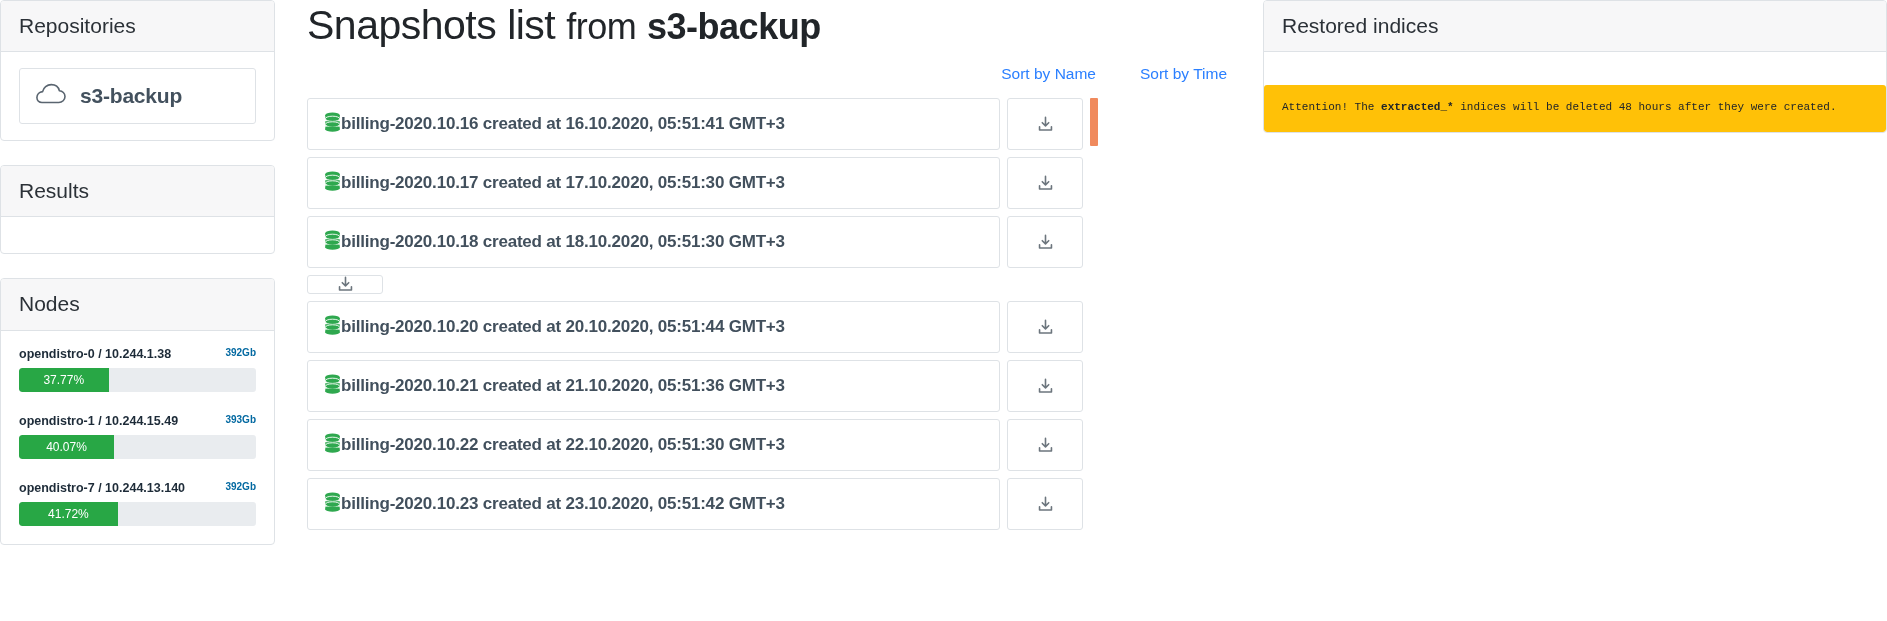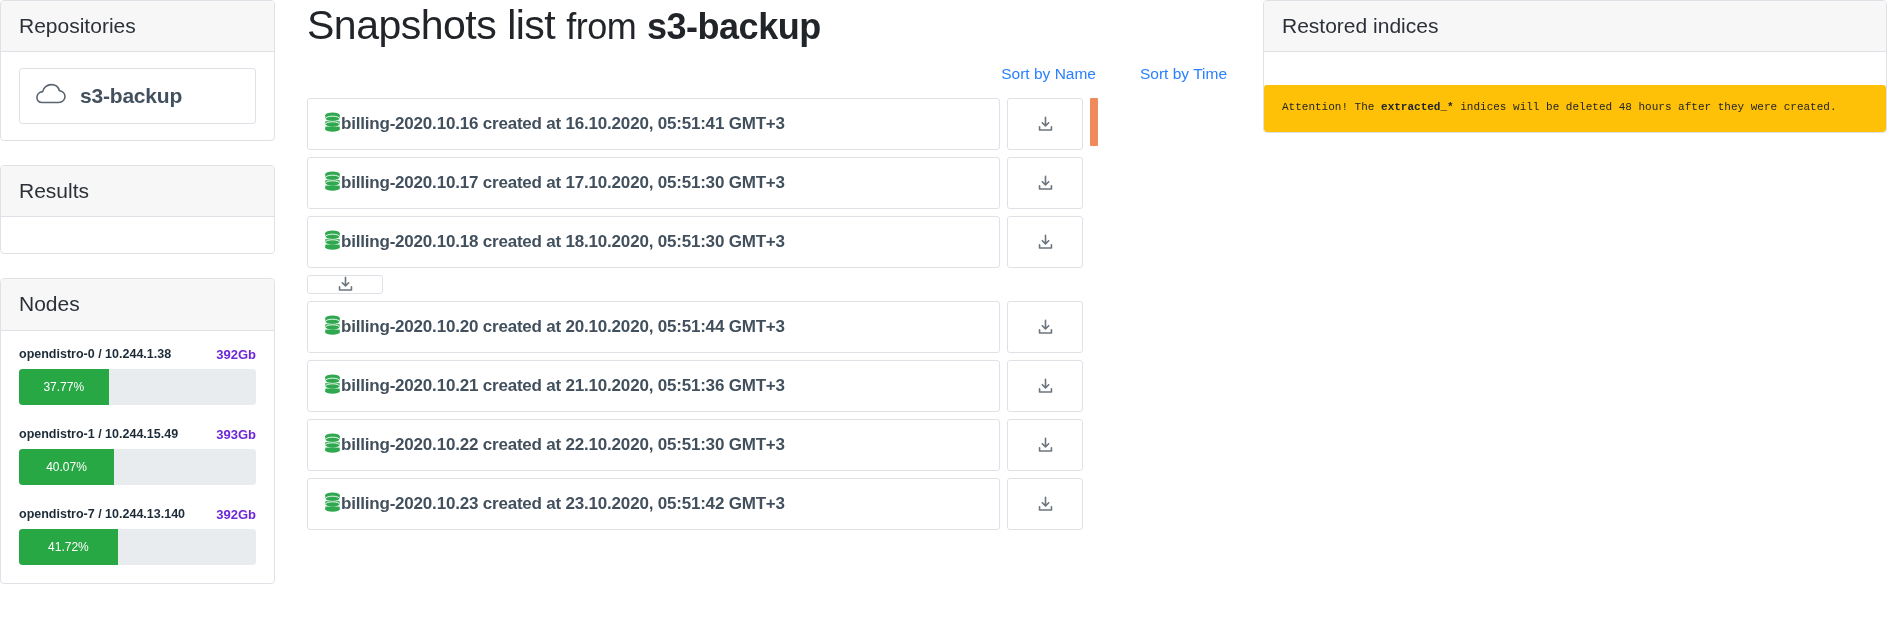--- a/index.html
+++ b/index.html
@@ -70,24 +70,24 @@
   .node-block:last-child { margin-bottom: 2px; }
   .node-line {
     display: flex;
     justify-content: space-between;
     align-items: flex-start;
     font-size: 12.5px;
     font-weight: bold;
     color: #1d2b38;
     margin-bottom: 7px;
   }
-  .node-size { font-size: 13px; font-weight: bold; color: #6d28d9; }
+  .node-size { font-size: 10px; font-weight: bold; color: #0369a1; }
   .progress-track {
     position: relative;
-    height: 36px;
+    height: 24px;
     background: #e9ecef;
     border-radius: 3px;
     overflow: hidden;
   }
   .progress-fill {
     height: 100%;
     background: #28a745;
     color: #ffffff;
     font-size: 12px;
     display: flex;

